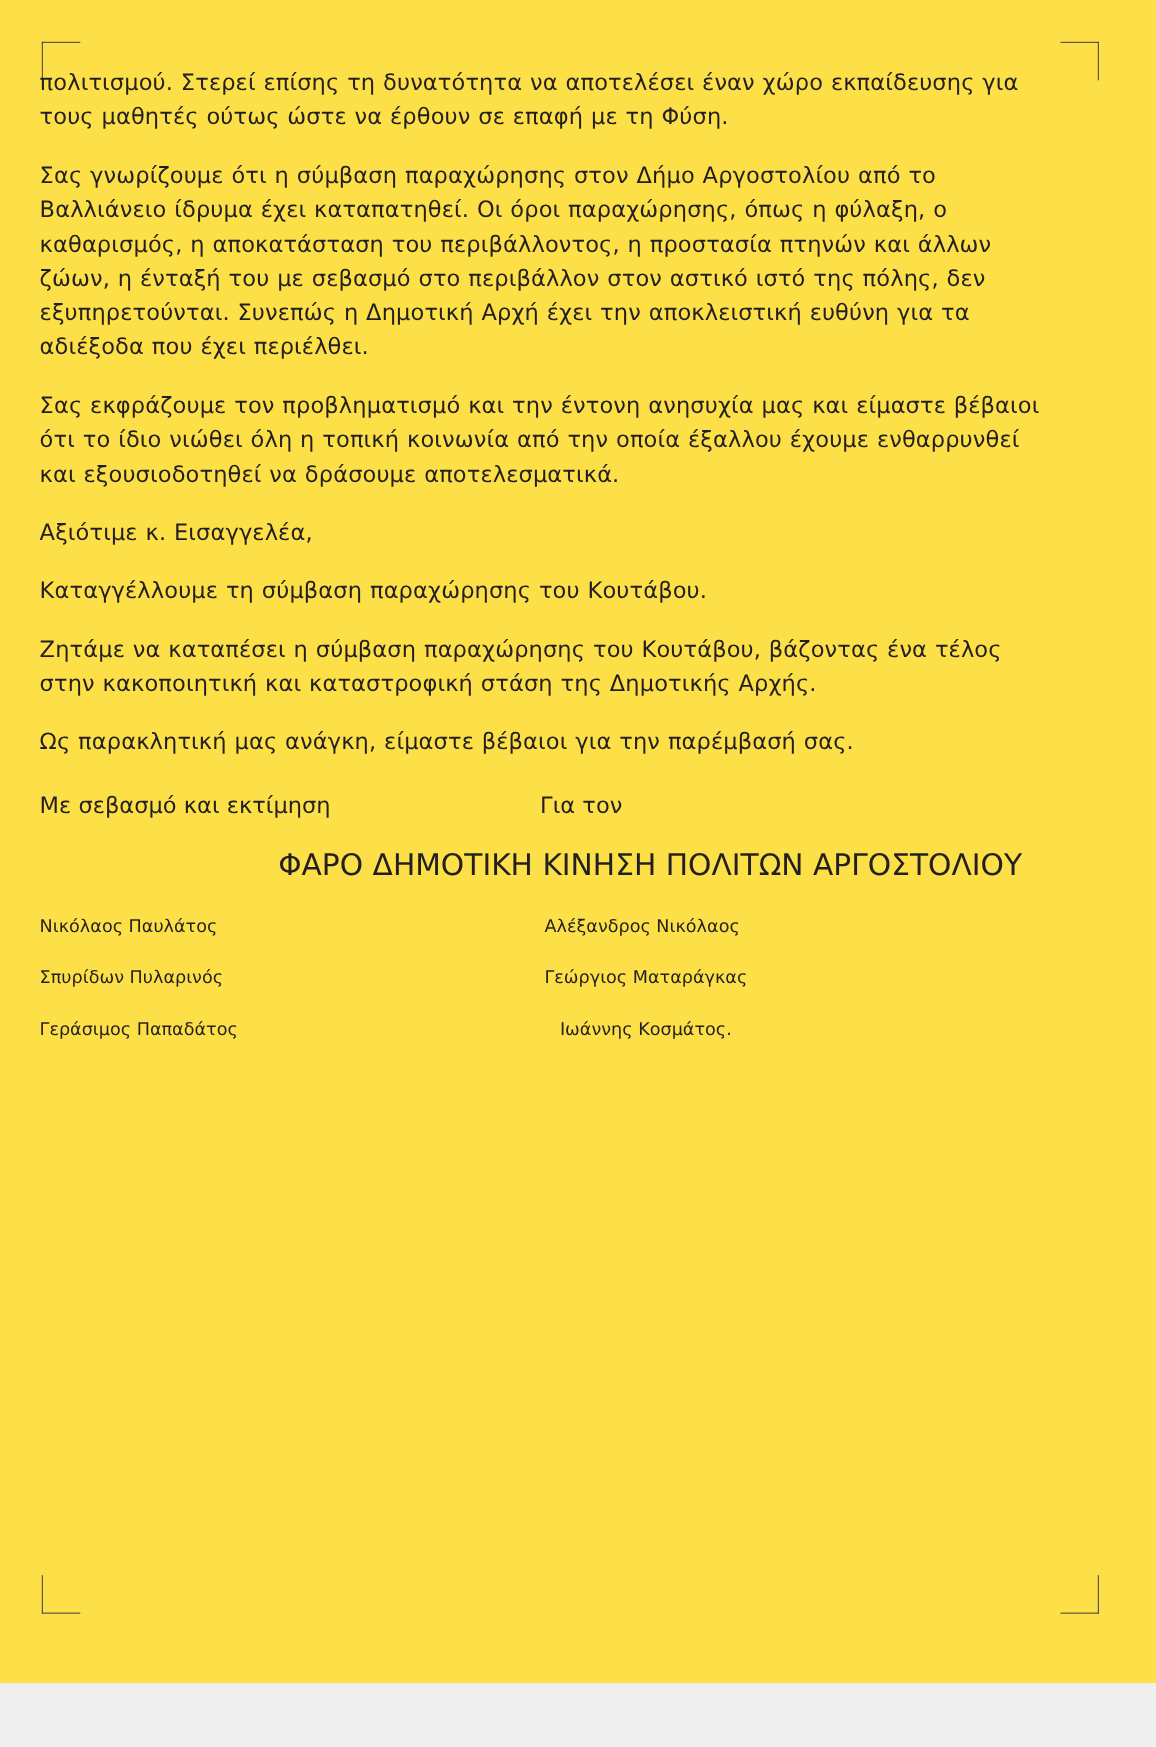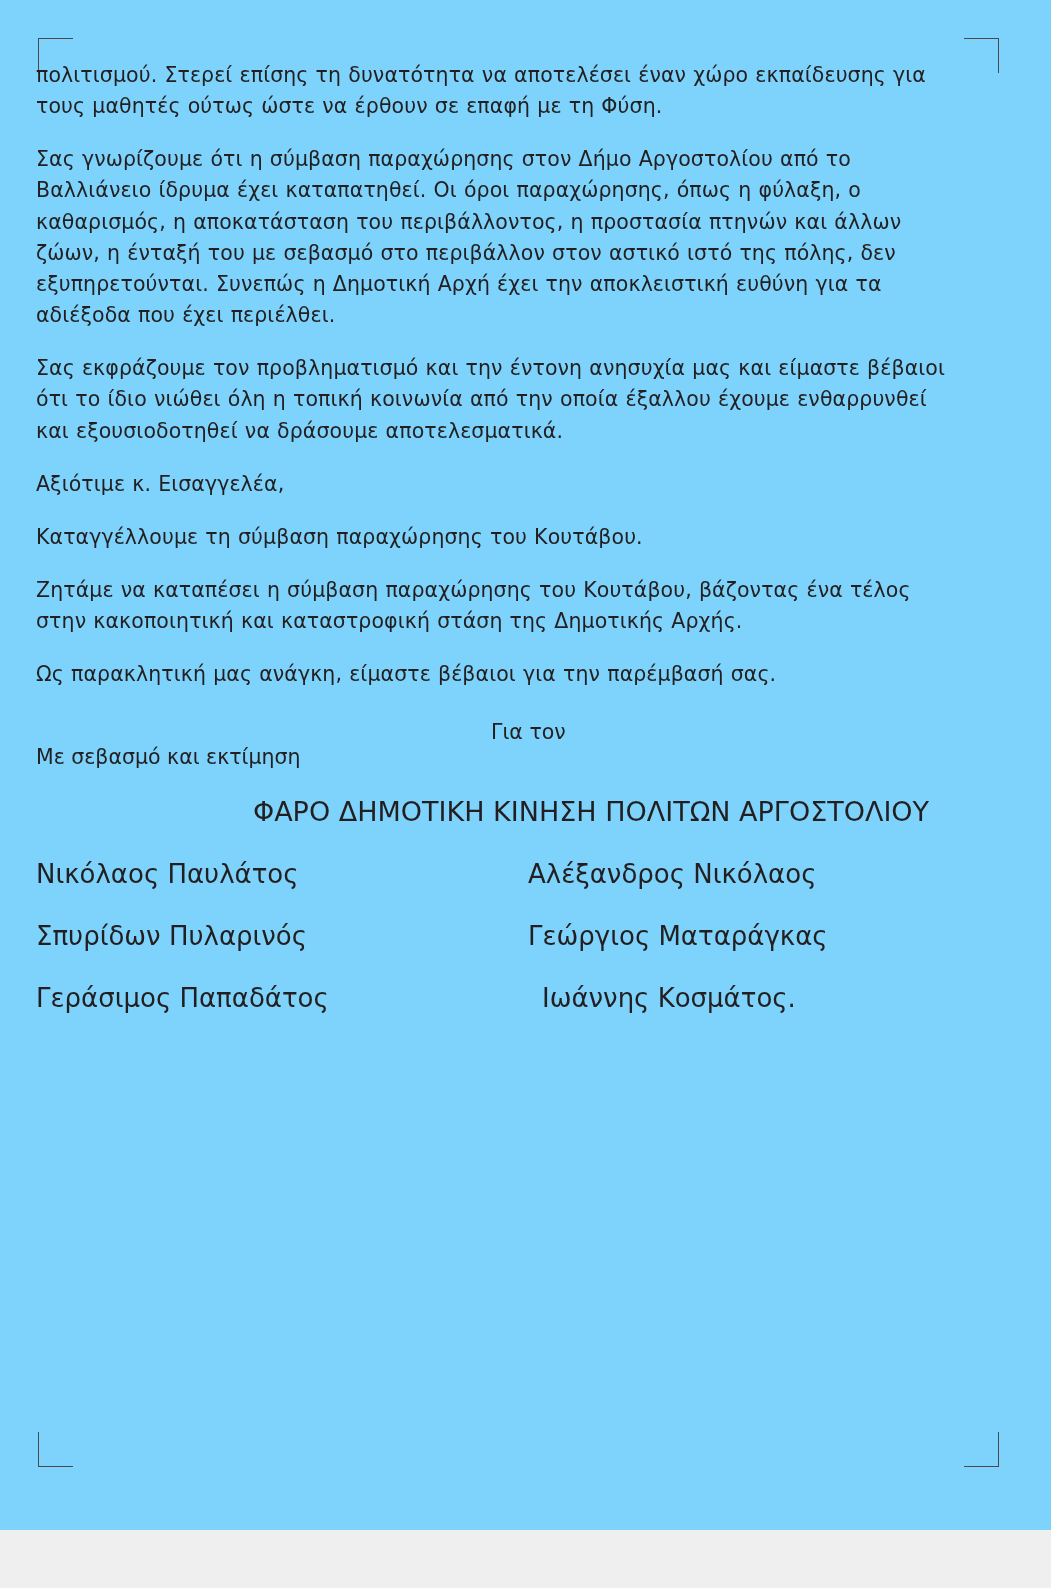--- a/index.html
+++ b/index.html
@@ -16,21 +16,21 @@
     overflow: hidden;
   }
 
   
   .page {
     position: absolute;
     left: 0;
     top: 0;
     width: 1051px;
     height: 1530px;
-    background: #7dd3fc;
+    background: #fde047;
   }
 
   
   .bottom-strip {
     position: absolute;
     left: 0;
     top: 1530px;
     width: 1051px;
     height: 58px;
     background: #efeff0;
@@ -72,37 +72,35 @@
   }
   .sig-row {
     display: flex;
     font-size: 20.5px;
     line-height: 1.5;
     margin-bottom: 24px;
   }
   .sig-left {
     width: 455px;
     flex: 0 0 455px;
-    margin-top: 25px;
   }
   .sig-right {
     flex: 1 1 auto;
   }
   .org-line {
     font-size: 27px;
     text-align: center;
     padding-left: 180px;
     margin-bottom: 28px;
   }
   .names-row {
     display: flex;
-    font-size: 26px;
+    font-size: 16px;
     line-height: 1.5;
     margin-bottom: 23px;
-    gap: 33px;
   }
   .names-left {
     width: 455px;
     flex: 0 0 455px;
   }
   .names-right {
     flex: 1 1 auto;
     padding-left: 4px;
   }
   .names-right.indent1 { padding-left: 4px; }

